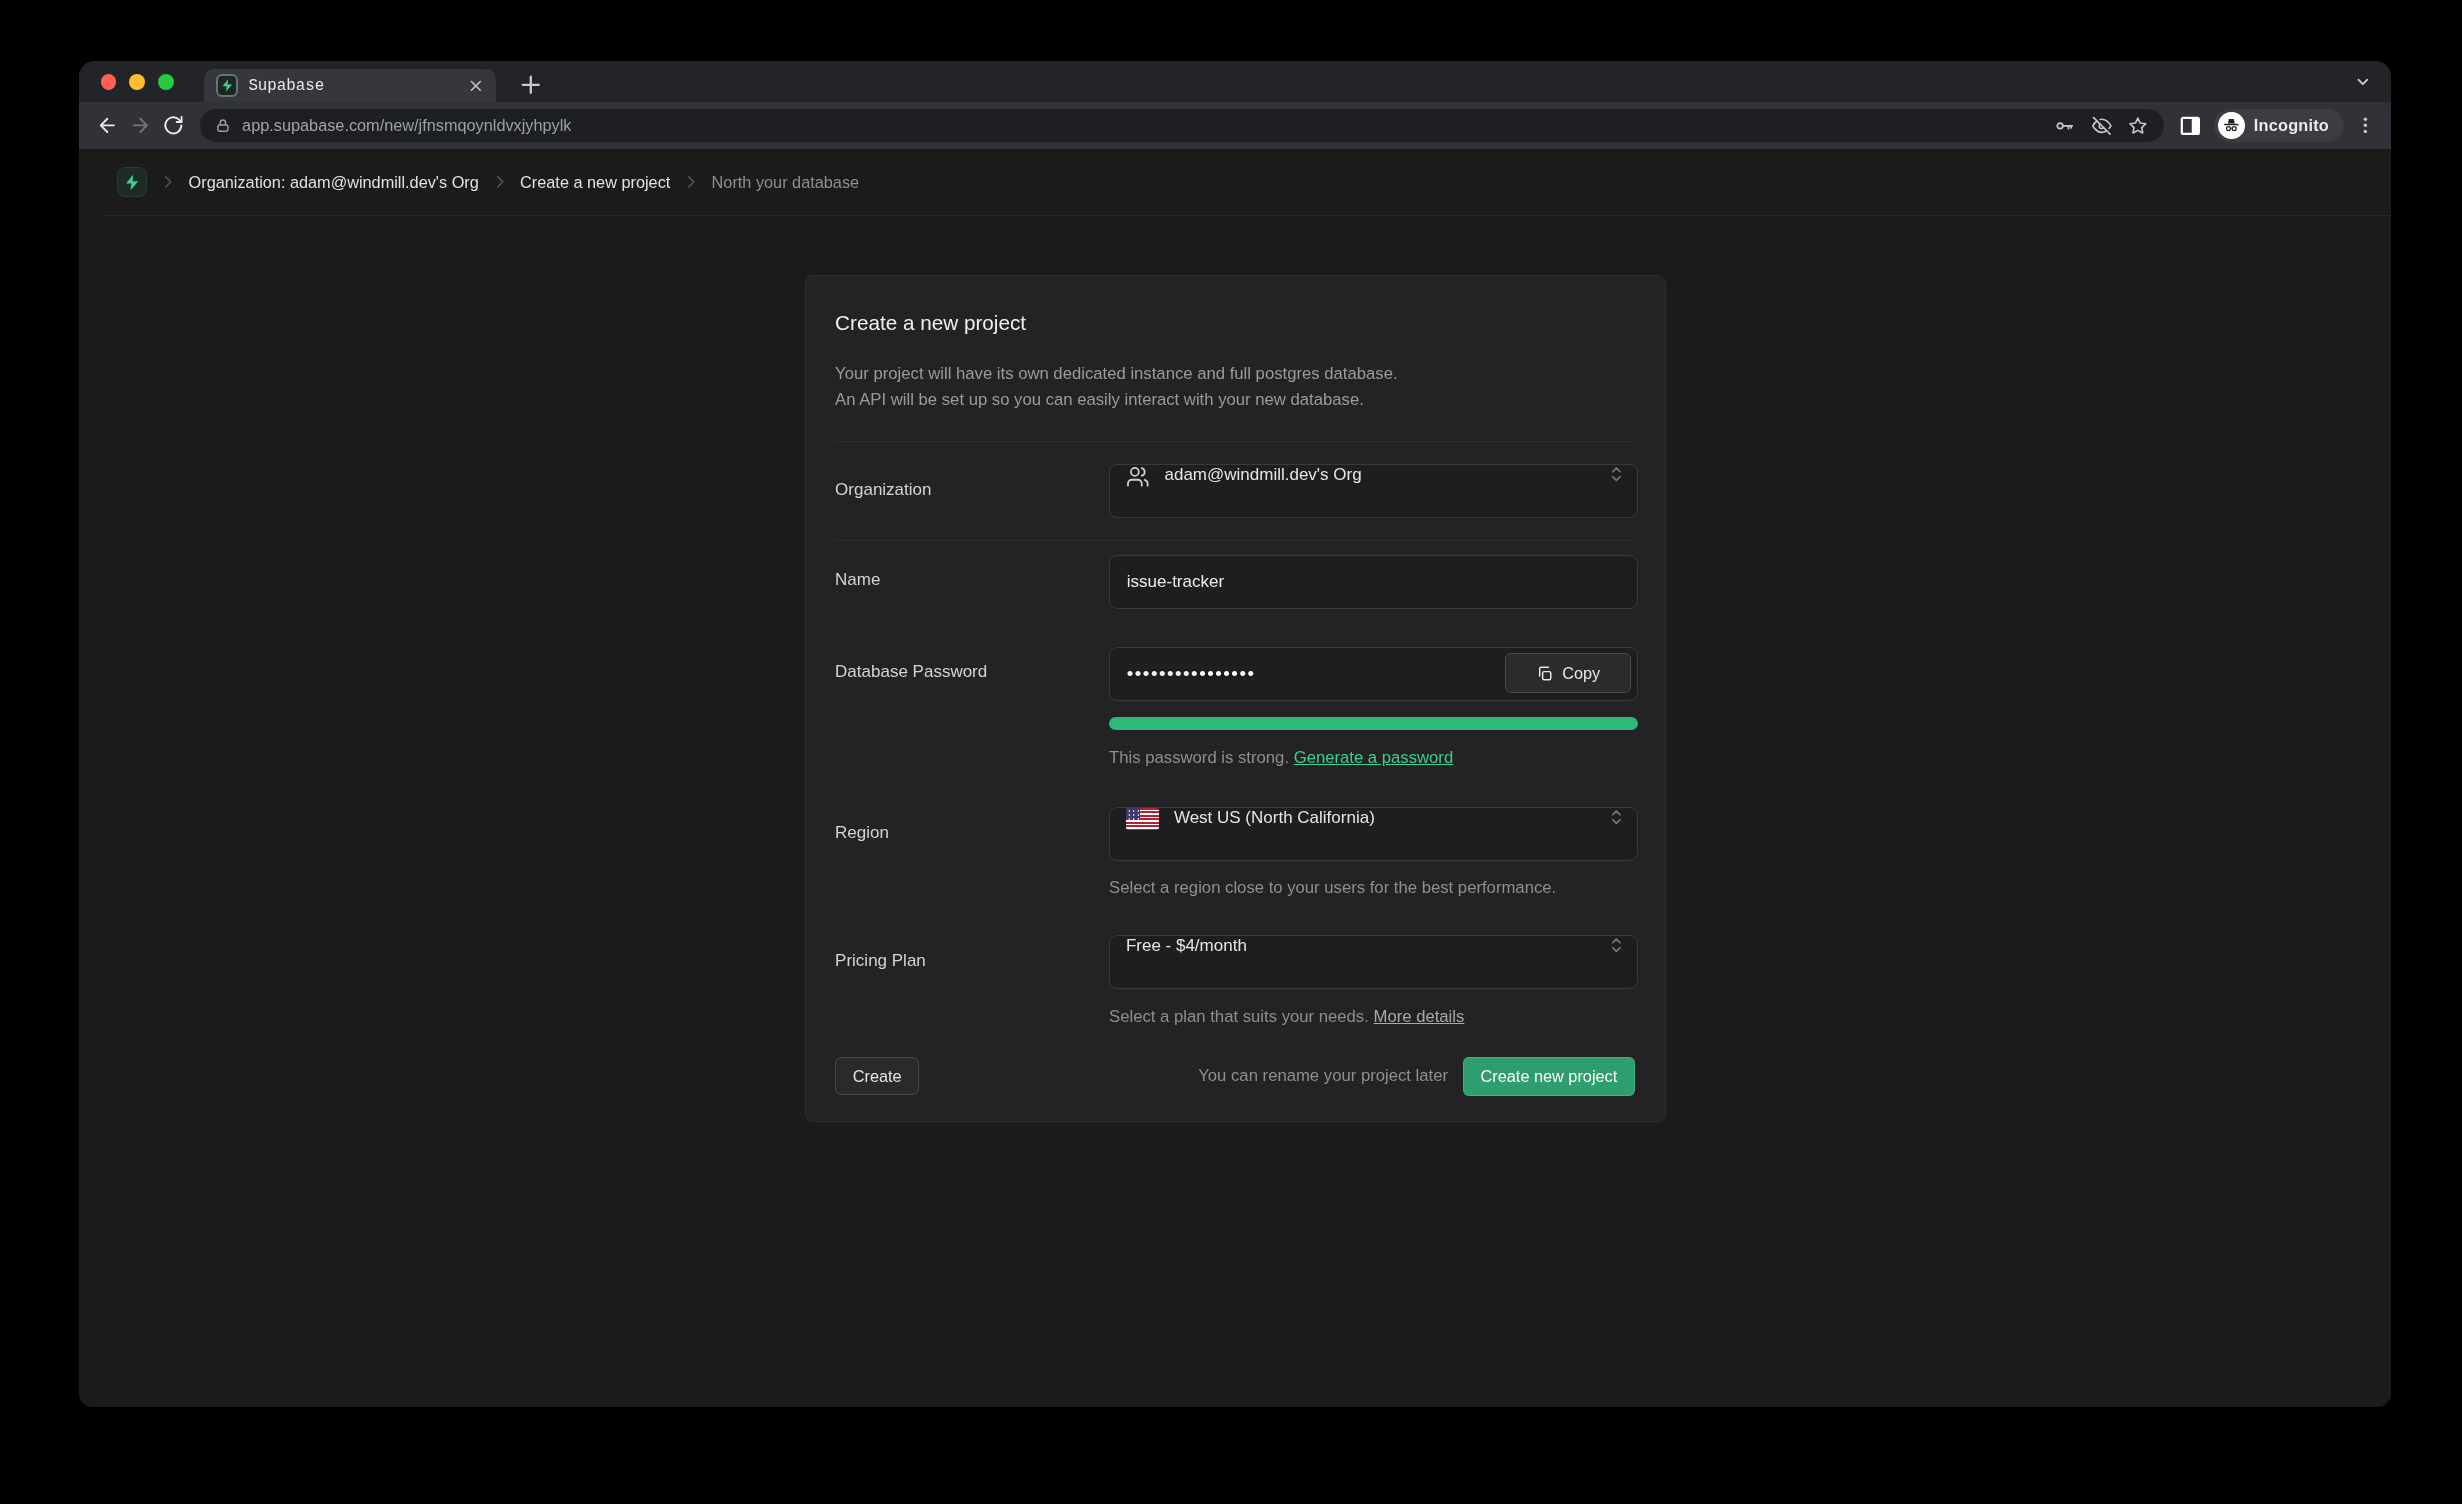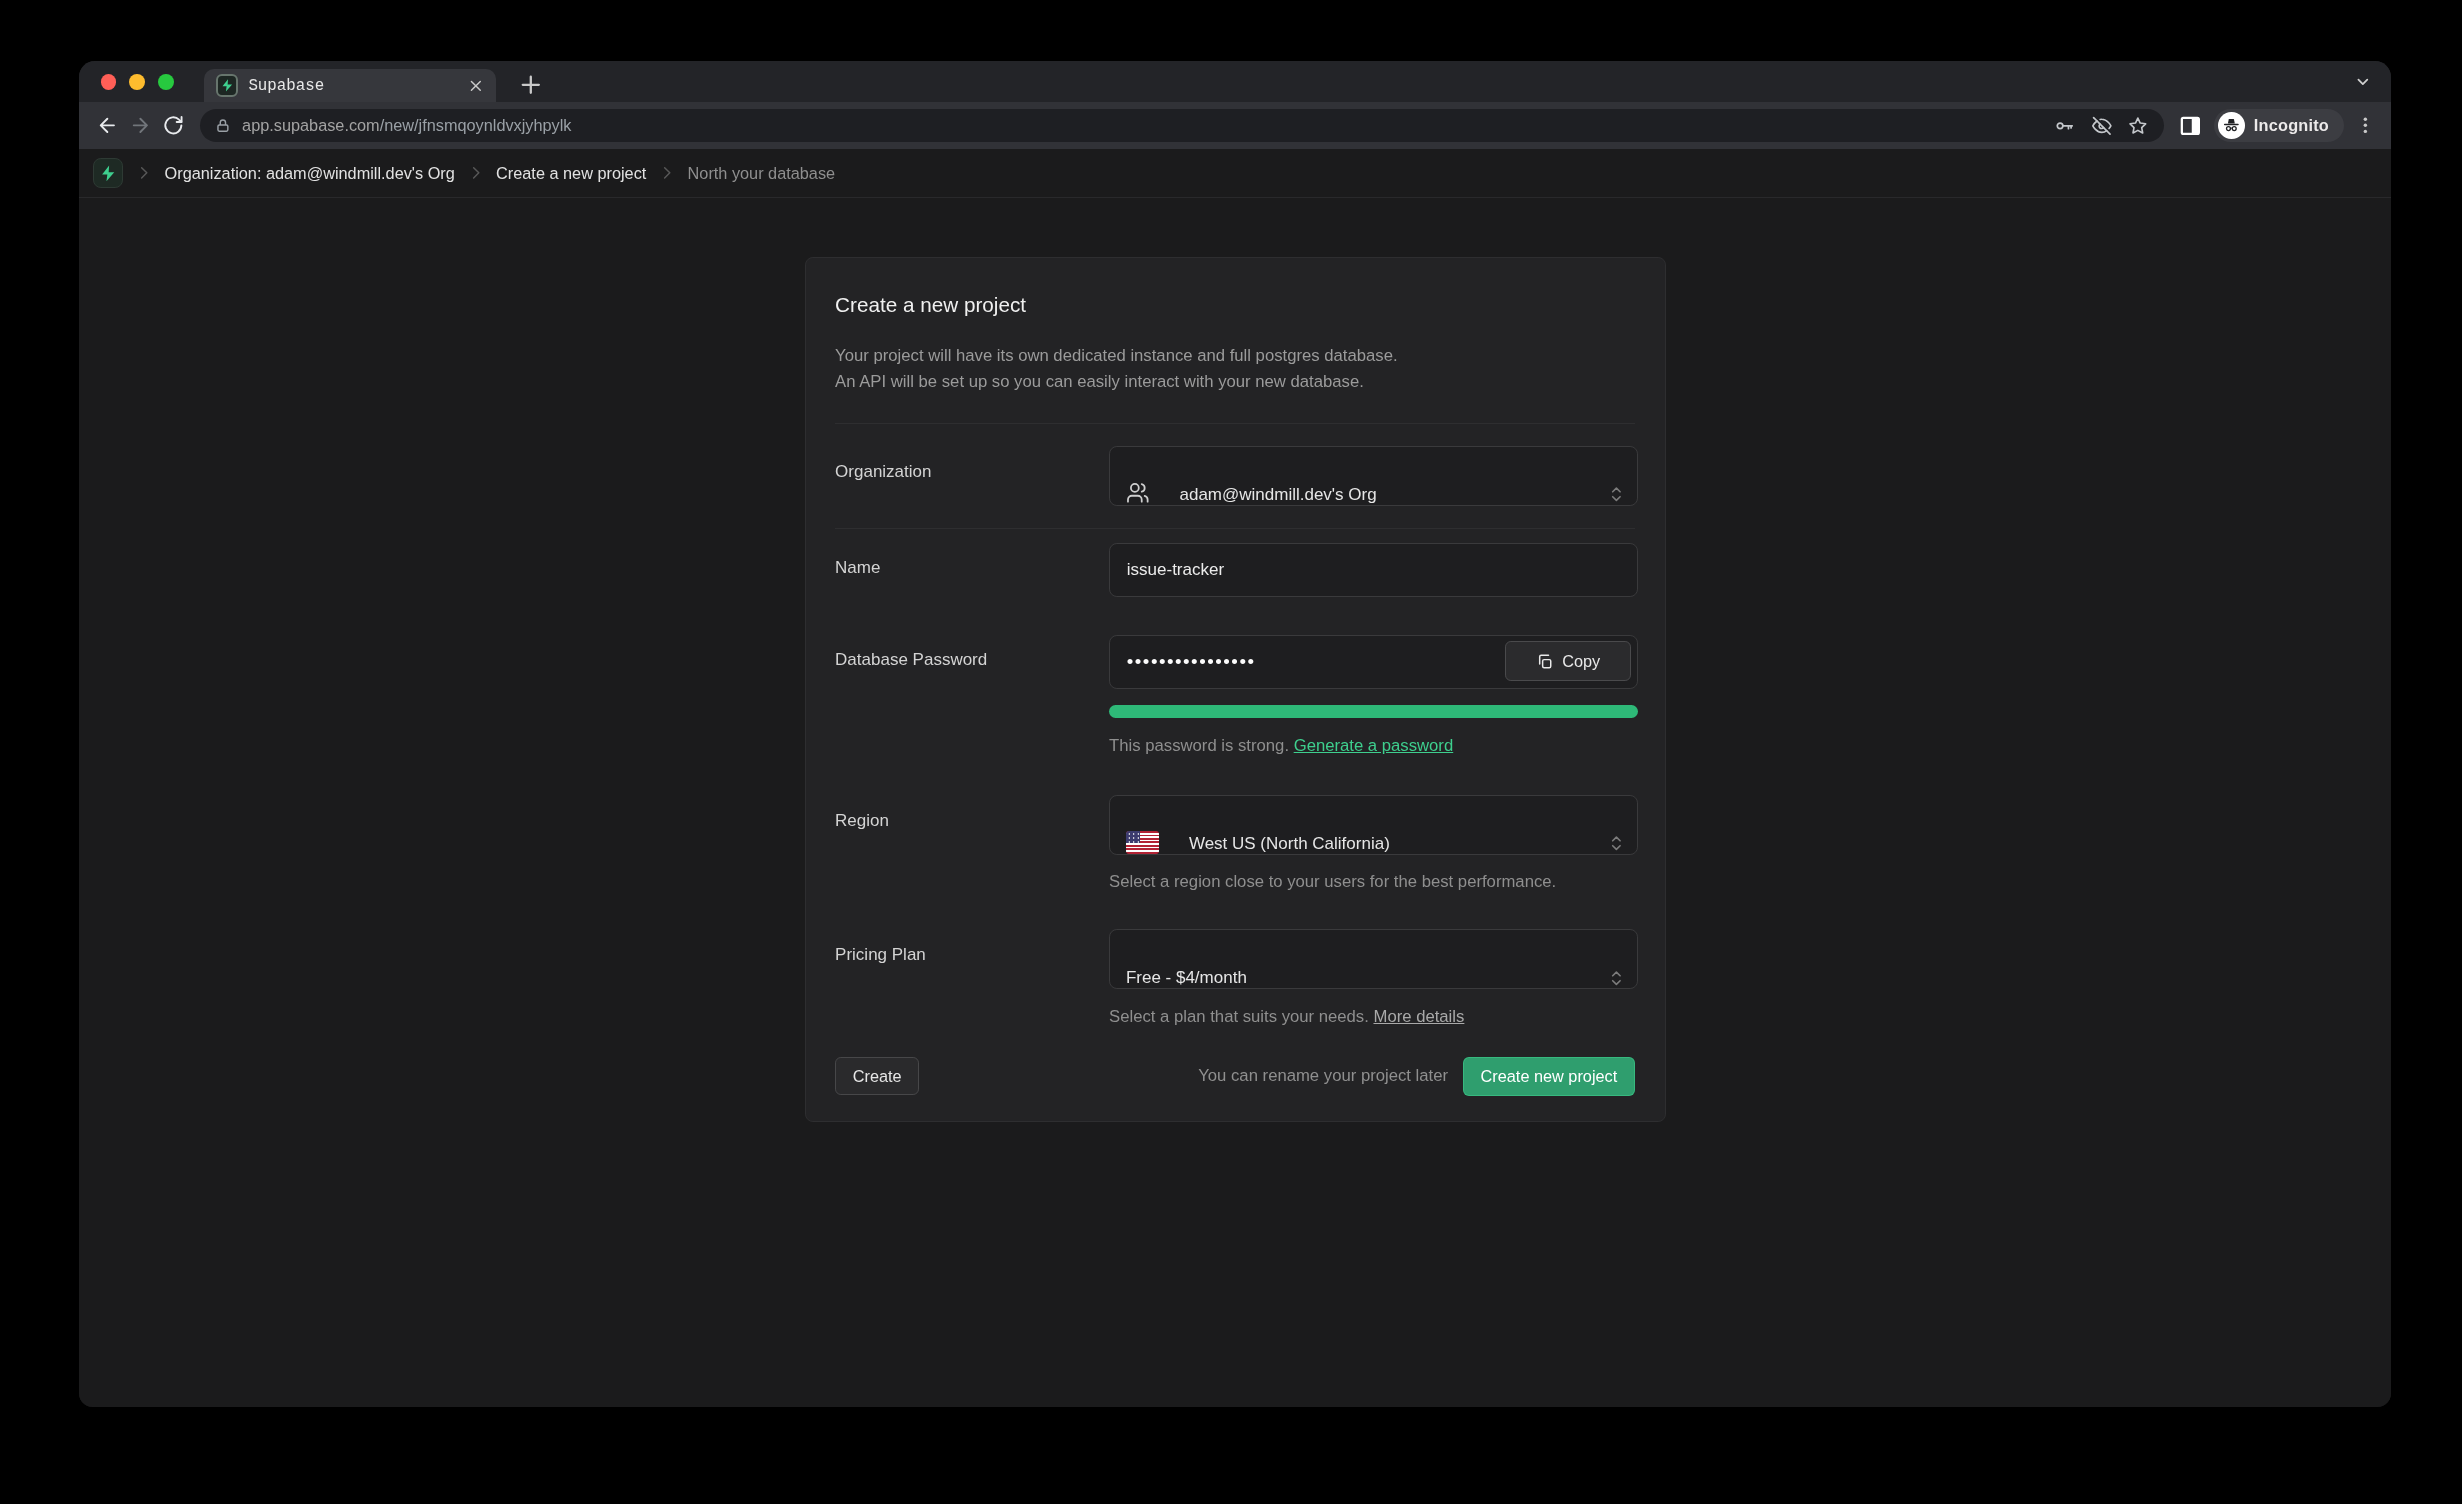--- a/index.html
+++ b/index.html
@@ -39,43 +39,43 @@
   .incog { height:33px; background:#3c3d42; border-radius:16.7px; display:flex; align-items:center;
            gap:8.9px; padding:0 14.8px 0 3.9px; margin:0 7.9px; }
   .incog-avatar { width:26.6px; height:26.6px; border-radius:50%; background:#fff;
                   display:flex; align-items:center; justify-content:center; }
   .incog-avatar svg { width:18.7px; height:18.7px; color:#202124; }
   .incog-label { font-size:16.3px; color:#eceaea; font-weight:bold; letter-spacing:0.2px; }
   .dots-btn { width:27.6px; height:27.6px; display:flex; align-items:center; justify-content:center; color:#c9c9c9; }
 
   
   .site { flex:1; background:#1b1b1c; display:flex; flex-direction:column; min-height:0; }
-  .site-header { height:49px; border-bottom:1px solid #29292b; display:flex; align-items:center;
-                 padding:0 13.8px; flex:0 0 auto; }
+  .site-header { height:67px; border-bottom:1px solid #29292b; display:flex; align-items:center;
+                 padding:0 13.8px; flex:0 0 auto;margin-left:24px; }
   .logo-tile { width:30.5px; height:30.5px; border-radius:7.9px; background:#1e2a24; border:1px solid #2e3a34;
                display:flex; align-items:center; justify-content:center; }
   .crumb-sep { width:17.7px; height:17.7px; color:#585858; margin:0 11.8px; flex:0 0 auto; }
   .crumb { font-size:16.3px; color:#e2e2e2; white-space:nowrap; }
   .crumb.muted { color:#8f8f8f; }
 
   .page { flex:1; overflow:hidden; }
 
   
   .card { width:861px; margin:59px auto 0; background:#232325; border:1px solid #2e2e30;
           border-radius:7.9px; padding:0 29.6px; color:#e6e6e6; }
   .card-header { padding-top:35px; padding-bottom:27.6px; border-bottom:1px solid #2e2e30; }
   .card-title { font-size:20.7px; font-weight:500; color:#f0f0f0; }
   .card-desc { margin-top:25.6px; font-size:16.7px; color:#9b9b9b; line-height:26.6px; }
 
   .frow { display:flex; }
   .flabel { width:274px; padding-top:15.8px; font-size:17px; color:#d4d4d4; flex:0 0 auto; }
   .fctl { width:529px; flex:0 0 auto; }
 
-  .selectbox { height:60px; background:#1e1e20; border:1px solid #3a3a3c; border-radius:7.9px;
-               display:flex; align-items:flex-end; padding:0 13.8px 0 15.8px; gap:30px; }
+  .selectbox { height:54px; background:#1e1e20; border:1px solid #3a3a3c; border-radius:7.9px;
+               display:flex; align-items:flex-start; padding:0 13.8px 0 15.8px; gap:15px; }
   .selectbox .sel-text { font-size:17px; color:#e6e6e6; }
   .updown { margin-left:auto; width:14.8px; height:19.7px; color:#7c7c7c; flex:0 0 auto; }
   .ctl-icon { width:23.6px; height:23.6px; color:#cfcfcf; flex:0 0 auto; }
 
   .textinput { width:100%; height:54px; background:#1e1e20; border:1px solid #3a3a3c; border-radius:7.9px;
                color:#ececec; font-size:17px; padding:0 16.7px; font-family:"Liberation Sans", sans-serif; outline:none; }
 
   .row-org { padding:21.7px 0; border-bottom:1px solid #2e2e30; }
   .row-name { margin-top:13.8px; }
   .row-pass { margin-top:38px; }

